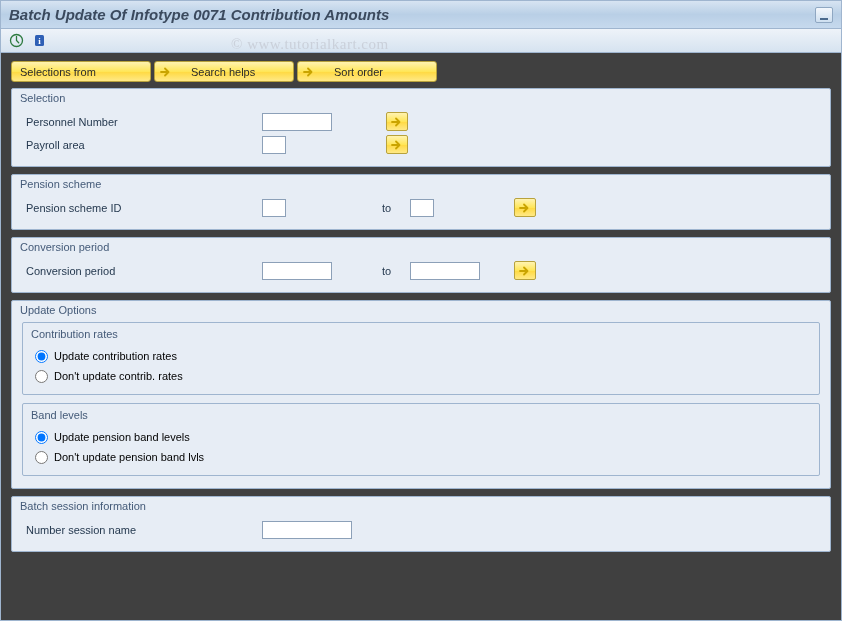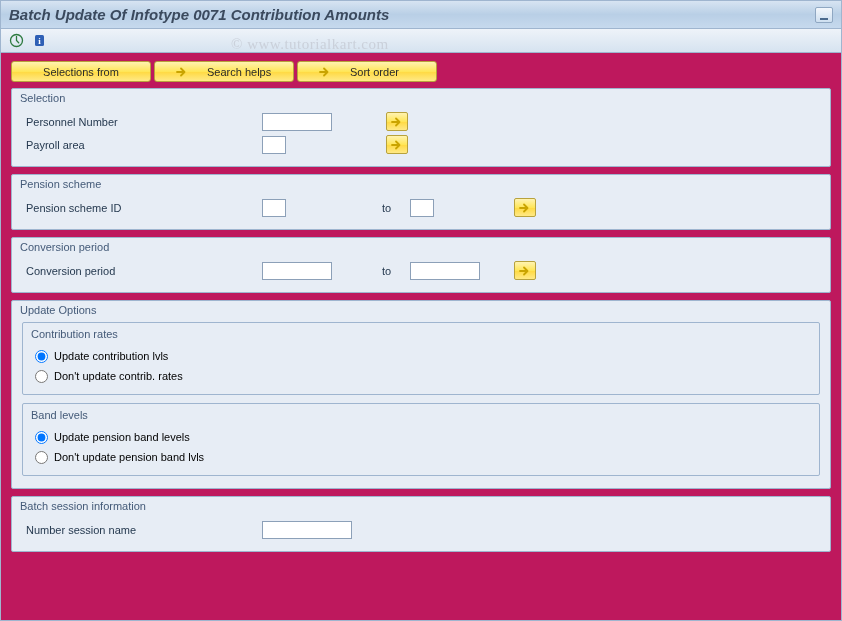--- a/index.html
+++ b/index.html
@@ -8,21 +8,21 @@
       font-size: 11px;
       background: #f5f5f5;
       width: 842px;
       height: 621px;
       overflow: hidden;
       position: relative;
     }
     .app-frame {
       width: 842px;
       height: 621px;
-      background: #be185d;
+      background: #404040;
       border: 1px solid #9fb5cf;
       position: relative;
     }
     
     .title-bar {
       height: 28px;
       background: linear-gradient(to bottom, #d7e4f2 0%, #b9cfe6 50%, #c6d9ed 100%);
       border-bottom: 1px solid #9fb5cf;
       display: flex;
       align-items: center;
@@ -80,28 +80,27 @@
       gap: 3px;
       margin-bottom: 6px;
     }
     .gold-btn {
       height: 21px;
       background: linear-gradient(to bottom,#fff3b0,#ffe658 50%,#ffd940 51%,#ffe986);
       border: 1px solid #b8a23c;
       border-radius: 3px;
       display: inline-flex;
       align-items: center;
-      justify-content: center;
       padding: 0 8px;
       font-size: 11px;
       color: #2a2a2a;
       cursor: pointer;
       min-width: 140px;
     }
-    .gold-btn.with-icon { justify-content: flex-start; gap: 18px; padding-left: 20px; }
+    .gold-btn.with-icon { justify-content: flex-start; gap: 18px; padding-left: 4px; }
     .gold-btn .arrow {
       display:inline-block; width:14px; height:14px;
     }
     
     .group {
       background: #e7edf5;
       border: 1px solid #9fb5cf;
       border-radius: 2px;
       margin-bottom: 7px;
       padding: 0 10px 10px 10px;
@@ -289,21 +288,21 @@
       </div>
     </div>
 
     <div class="group">
       <div class="group-title">Update Options</div>
 
       <div class="subgroup">
         <div class="group-title">Contribution rates</div>
         <div class="radio-row">
           <input type="radio" name="contrib" checked="" style="">
-          <span>Update contribution lvls</span>
+          <span>Update contribution rates</span>
         </div>
         <div class="radio-row">
           <input type="radio" name="contrib" style="">
           <span>Don't update contrib. rates</span>
         </div>
       </div>
 
       <div class="subgroup" style="margin-bottom:2px;">
         <div class="group-title">Band levels</div>
         <div class="radio-row">

